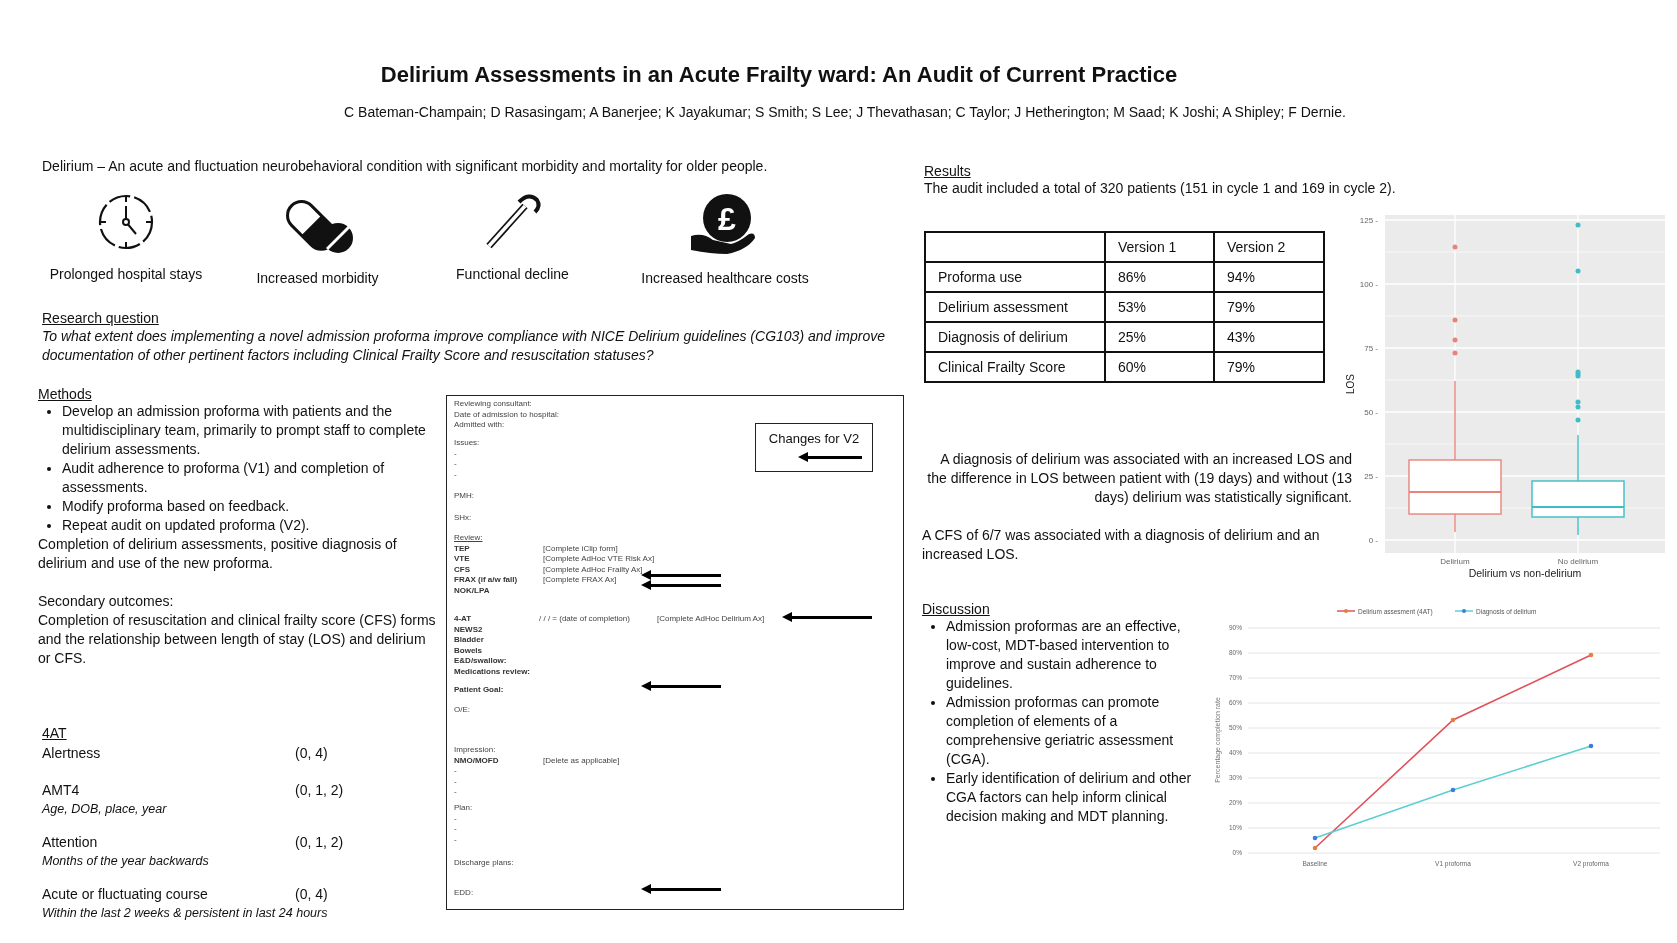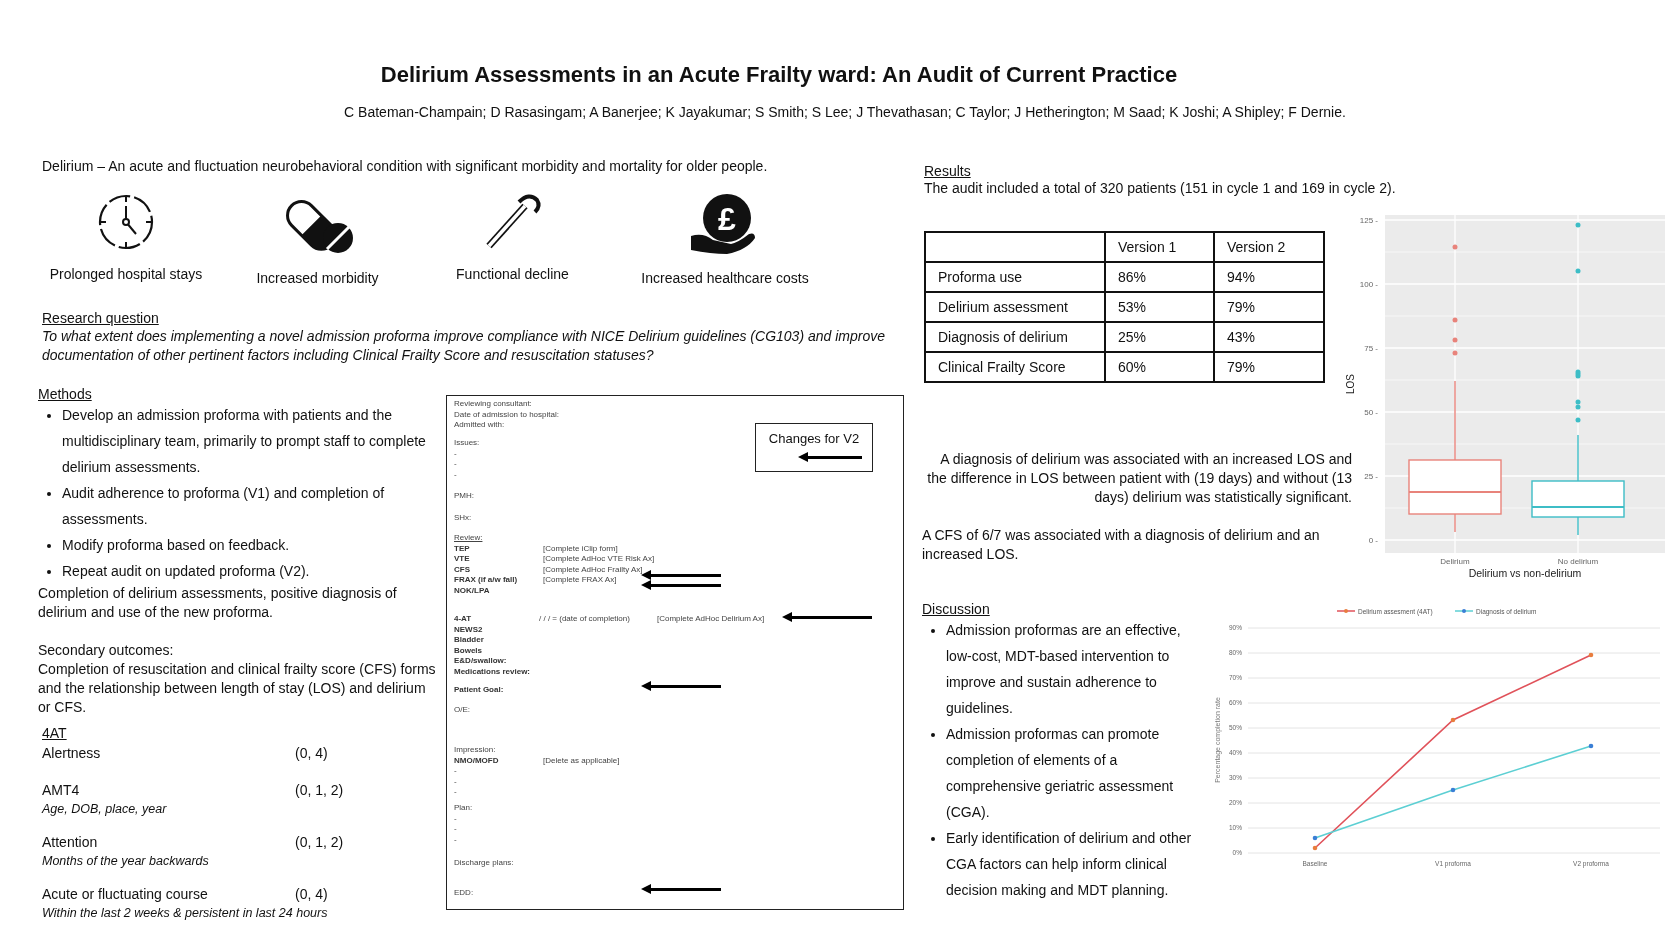--- a/index.html
+++ b/index.html
@@ -7,21 +7,21 @@
   .abs{position:absolute;}
   .title{left:0;width:1558px;top:62px;text-align:center;font-size:22px;font-weight:bold;}
   .authors{left:0;width:1690px;top:104px;text-align:center;font-size:14px;}
   .intro{left:42px;top:158px;font-size:14px;}
   .icon-col{position:absolute;top:192px;text-align:center;font-size:14px;}
   .icon-col svg{display:block;margin:0 auto 14px auto;}
   .u{text-decoration:underline;}
   .sec-h{font-size:14px;text-decoration:underline;}
   .it{font-style:italic;}
   .p14{font-size:14px;line-height:19px;}
-  ul.b{margin:0;padding-left:24px;font-size:14px;line-height:26px;}
+  ul.b{margin:0;padding-left:24px;font-size:14px;line-height:19px;}
   ul.b li{padding-left:0;}
   .proforma{left:446px;top:395px;width:458px;height:515px;border:1.5px solid #222;box-sizing:border-box;}
   .pf-text{font-size:8px;color:#444;line-height:10.6px;position:absolute;white-space:nowrap;}
   .pf-text b{color:#333;}
   .changes-box{left:755px;top:423px;width:118px;height:49px;border:1.5px solid #222;box-sizing:border-box;font-size:13px;text-align:center;padding-top:7px;}
   .arrow{position:absolute;height:3px;background:#000;}
   .arrow:before{content:"";position:absolute;left:-8px;top:-4px;border-right:10px solid #000;border-top:5.5px solid transparent;border-bottom:5.5px solid transparent;}
   table.res{border-collapse:collapse;position:absolute;left:924px;top:231px;font-size:14px;}
   table.res td{border:2px solid #111;height:28px;padding:0 12px;}
   .fourat{left:42px;top:725px;width:340px;font-size:14px;}

